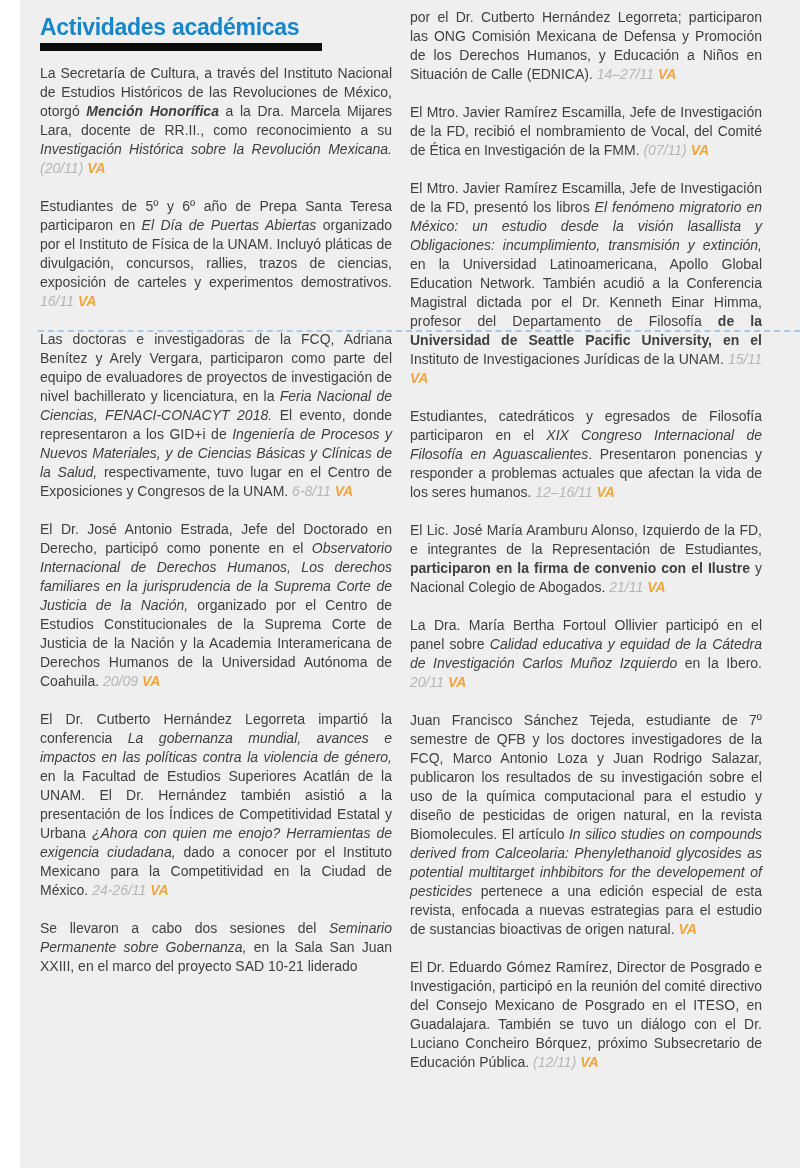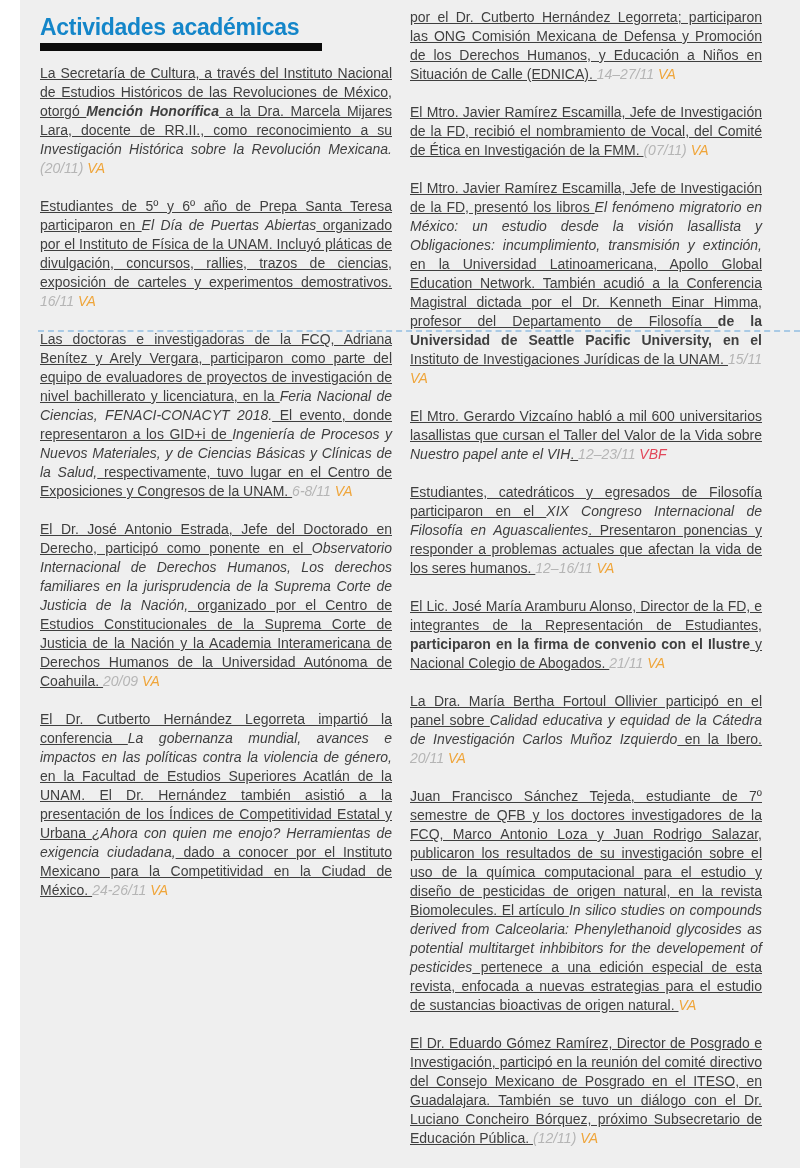--- a/index.html
+++ b/index.html
@@ -12,53 +12,53 @@
   body{font-family:"Liberation Sans","DejaVu Sans",sans-serif;background:var(--page_bg);}
   .page{position:relative;width:800px;height:1168px;overflow:hidden;background:var(--page_bg);}
   .left-strip{position:absolute;left:0;top:0;width:20px;height:100%;background:var(--left_strip);}
   .content{position:absolute;left:40px;top:0;width:722px;display:flex;gap:18px;padding-top:8px;}
   .col{width:352px;color:var(--body_text);font-size:14px;line-height:19px;text-align:justify;
        hyphens:auto;-webkit-hyphens:auto;}
   .title-block{margin-top:6px;margin-bottom:13px;width:282px;}
   .title{font-size:23px;line-height:26px;font-weight:bold;color:var(--title_blue);letter-spacing:-0.3px;white-space:nowrap;}
   .title-rule{height:8px;background:var(--rule_black);margin-top:3px;}
   .para{margin:0 0 19px 0;}
-  .seg-n{font-style:normal;text-decoration:underline;}
+  .seg-n{font-style:normal;}
   .seg-i{font-style:italic;}
   .seg-b{font-weight:bold;}
   .seg-bi{font-weight:bold;font-style:italic;}
   .seg-d{color:var(--date_gray);font-style:italic;}
-  .seg-va{color:var(--tag_va_orange);font-style:italic;}
+  .seg-va{color:var(--tag_va_orange);font-style:italic;font-weight:bold;}
   .seg-vbf{color:var(--tag_vbf_red);font-style:italic;}
   .dashed-line{position:absolute;left:38px;width:762px;top:330px;border-top:2px dashed var(--dashed_line_blue);
                opacity:.85;z-index:3;pointer-events:none;}
 </style>
 </head>
 <body>
 
 <div class="page">
   <div class="left-strip"></div>
   <div class="content">
     <div class="col">
       <div class="title-block">
         <h1 class="title">Actividades académicas</h1>
         <div class="title-rule"></div>
       </div>
     <p class="para"><span class="seg-n">La Secretaría de Cultura, a través del Instituto Nacional de Estudios Históricos de las Revoluciones de México, otorgó </span><span class="seg-bi">Mención Honorífica</span><span class="seg-n"> a la Dra. Marcela Mijares Lara, docente de RR.II., como reconocimiento a su </span><span class="seg-i">Investigación Histórica sobre la Revolución Mexicana.</span><span class="seg-d"> (20/11) </span><span class="seg-va">VA</span></p>
         <p class="para"><span class="seg-n">Estudiantes de 5º y 6º año de Prepa Santa Teresa participaron en </span><span class="seg-i">El Día de Puertas Abiertas</span><span class="seg-n"> organizado por el Instituto de Física de la UNAM. Incluyó pláticas de divulgación, concursos, rallies, trazos de ciencias, exposición de carteles y experimentos demostrativos. </span><span class="seg-d">16/11 </span><span class="seg-va">VA</span></p>
         <p class="para"><span class="seg-n">Las doctoras e investigadoras de la FCQ, Adriana Benítez y Arely Vergara, participaron como parte del equipo de evaluadores de proyectos de investigación de nivel bachillerato y licenciatura, en la </span><span class="seg-i">Feria Nacional de Ciencias, FENACI-CONACYT 2018.</span><span class="seg-n"> El evento, donde representaron a los GID+i de </span><span class="seg-i">Ingeniería de Procesos y Nuevos Materiales, y de Ciencias Básicas y Clínicas de la Salud,</span><span class="seg-n"> respectivamente, tuvo lugar en el Centro de Exposiciones y Congresos de la UNAM. </span><span class="seg-d">6-8/11 </span><span class="seg-va">VA</span></p>
         <p class="para"><span class="seg-n">El Dr. José Antonio Estrada, Jefe del Doctorado en Derecho, participó como ponente en el </span><span class="seg-i">Observatorio Internacional de Derechos Humanos, Los derechos familiares en la jurisprudencia de la Suprema Corte de Justicia de la Nación,</span><span class="seg-n"> organizado por el Centro de Estudios Constitucionales de la Suprema Corte de Justicia de la Nación y la Academia Interamericana de Derechos Humanos de la Universidad Autónoma de Coahuila. </span><span class="seg-d">20/09 </span><span class="seg-va">VA</span></p>
         <p class="para"><span class="seg-n">El Dr. Cutberto Hernández Legorreta impartió la conferencia </span><span class="seg-i">La gobernanza mundial, avances e impactos en las políticas contra la violencia de género,</span><span class="seg-n"> en la Facultad de Estudios Superiores Acatlán de la UNAM. El Dr. Hernández también asistió a la presentación de los Índices de Competitividad Estatal y Urbana </span><span class="seg-i">¿Ahora con quien me enojo? Herramientas de exigencia ciudadana,</span><span class="seg-n"> dado a conocer por el Instituto Mexicano para la Competitividad en la Ciudad de México. </span><span class="seg-d">24-26/11 </span><span class="seg-va">VA</span></p>
+        <p class="para"><span class="seg-n">Se llevaron a cabo dos sesiones del </span><span class="seg-i">Seminario Permanente sobre Gobernanza,</span><span class="seg-n"> en la Sala San Juan XXIII, en el marco del proyecto SAD 10-21 liderado</span></p>
       </div>
     <div class="col">
         <p class="para"><span class="seg-n">por el Dr. Cutberto Hernández Legorreta; participaron las ONG Comisión Mexicana de Defensa y Promoción de los Derechos Humanos, y Educación a Niños en Situación de Calle (EDNICA). </span><span class="seg-d">14–27/11 </span><span class="seg-va">VA</span></p>
         <p class="para"><span class="seg-n">El Mtro. Javier Ramírez Escamilla, Jefe de Investigación de la FD, recibió el nombramiento de Vocal, del Comité de Ética en Investigación de la FMM. </span><span class="seg-d">(07/11) </span><span class="seg-va">VA</span></p>
         <p class="para"><span class="seg-n">El Mtro. Javier Ramírez Escamilla, Jefe de Investigación de la FD, presentó los libros </span><span class="seg-i">El fenómeno migratorio en México: un estudio desde la visión lasallista y Obligaciones: incumplimiento, transmisión y extinción,</span><span class="seg-n"> en la Universidad Latinoamericana, Apollo Global Education Network. También acudió a la Conferencia Magistral dictada por el Dr. Kenneth Einar Himma, profesor del Departamento de Filosofía </span><span class="seg-b">de la Universidad de Seattle Pacific University, en el</span><span class="seg-n"> Instituto de Investigaciones Jurídicas de la UNAM. </span><span class="seg-d">15/11 </span><span class="seg-va">VA</span></p>
-        <p class="para"><span class="seg-n">El Mtro. Gerardo Vizcaíno habló a mil 600 universitarios lasallistas que cursan el Taller del Valor de la Vida sobre </span><span class="seg-i">Nuestro papel ante el VIH</span><span class="seg-n">. </span><span class="seg-d">12–23/11 </span><span class="seg-vbf">VBF</span></p>
         <p class="para"><span class="seg-n">Estudiantes, catedráticos y egresados de Filosofía participaron en el </span><span class="seg-i">XIX Congreso Internacional de Filosofía en Aguascalientes</span><span class="seg-n">. Presentaron ponencias y responder a problemas actuales que afectan la vida de los seres humanos. </span><span class="seg-d">12–16/11 </span><span class="seg-va">VA</span></p>
-        <p class="para"><span class="seg-n">El Lic. José María Aramburu Alonso, Director de la FD, e integrantes de la Representación de Estudiantes, </span><span class="seg-b">participaron en la firma de convenio con el Ilustre</span><span class="seg-n"> y Nacional Colegio de Abogados. </span><span class="seg-d">21/11 </span><span class="seg-va">VA</span></p>
+        <p class="para"><span class="seg-n">El Lic. José María Aramburu Alonso, Izquierdo de la FD, e integrantes de la Representación de Estudiantes, </span><span class="seg-b">participaron en la firma de convenio con el Ilustre</span><span class="seg-n"> y Nacional Colegio de Abogados. </span><span class="seg-d">21/11 </span><span class="seg-va">VA</span></p>
         <p class="para"><span class="seg-n">La Dra. María Bertha Fortoul Ollivier participó en el panel sobre </span><span class="seg-i">Calidad educativa y equidad de la Cátedra de Investigación Carlos Muñoz Izquierdo</span><span class="seg-n"> en la Ibero. </span><span class="seg-d">20/11 </span><span class="seg-va">VA</span></p>
         <p class="para"><span class="seg-n">Juan Francisco Sánchez Tejeda, estudiante de 7º semestre de QFB y los doctores investigadores de la FCQ, Marco Antonio Loza y Juan Rodrigo Salazar, publicaron los resultados de su investigación sobre el uso de la química computacional para el estudio y diseño de pesticidas de origen natural, en la revista Biomolecules. El artículo </span><span class="seg-i">In silico studies on compounds derived from Calceolaria: Phenylethanoid glycosides as potential multitarget inhbibitors for the developement of pesticides</span><span class="seg-n"> pertenece a una edición especial de esta revista, enfocada a nuevas estrategias para el estudio de sustancias bioactivas de origen natural. </span><span class="seg-va">VA</span></p>
         <p class="para"><span class="seg-n">El Dr. Eduardo Gómez Ramírez, Director de Posgrado e Investigación, participó en la reunión del comité directivo del Consejo Mexicano de Posgrado en el ITESO, en Guadalajara. También se tuvo un diálogo con el Dr. Luciano Concheiro Bórquez, próximo Subsecretario de Educación Pública. </span><span class="seg-d">(12/11) </span><span class="seg-va">VA</span></p>
       </div>
   </div>
   <div class="dashed-line"></div>
 </div>
 
 </body></html>

